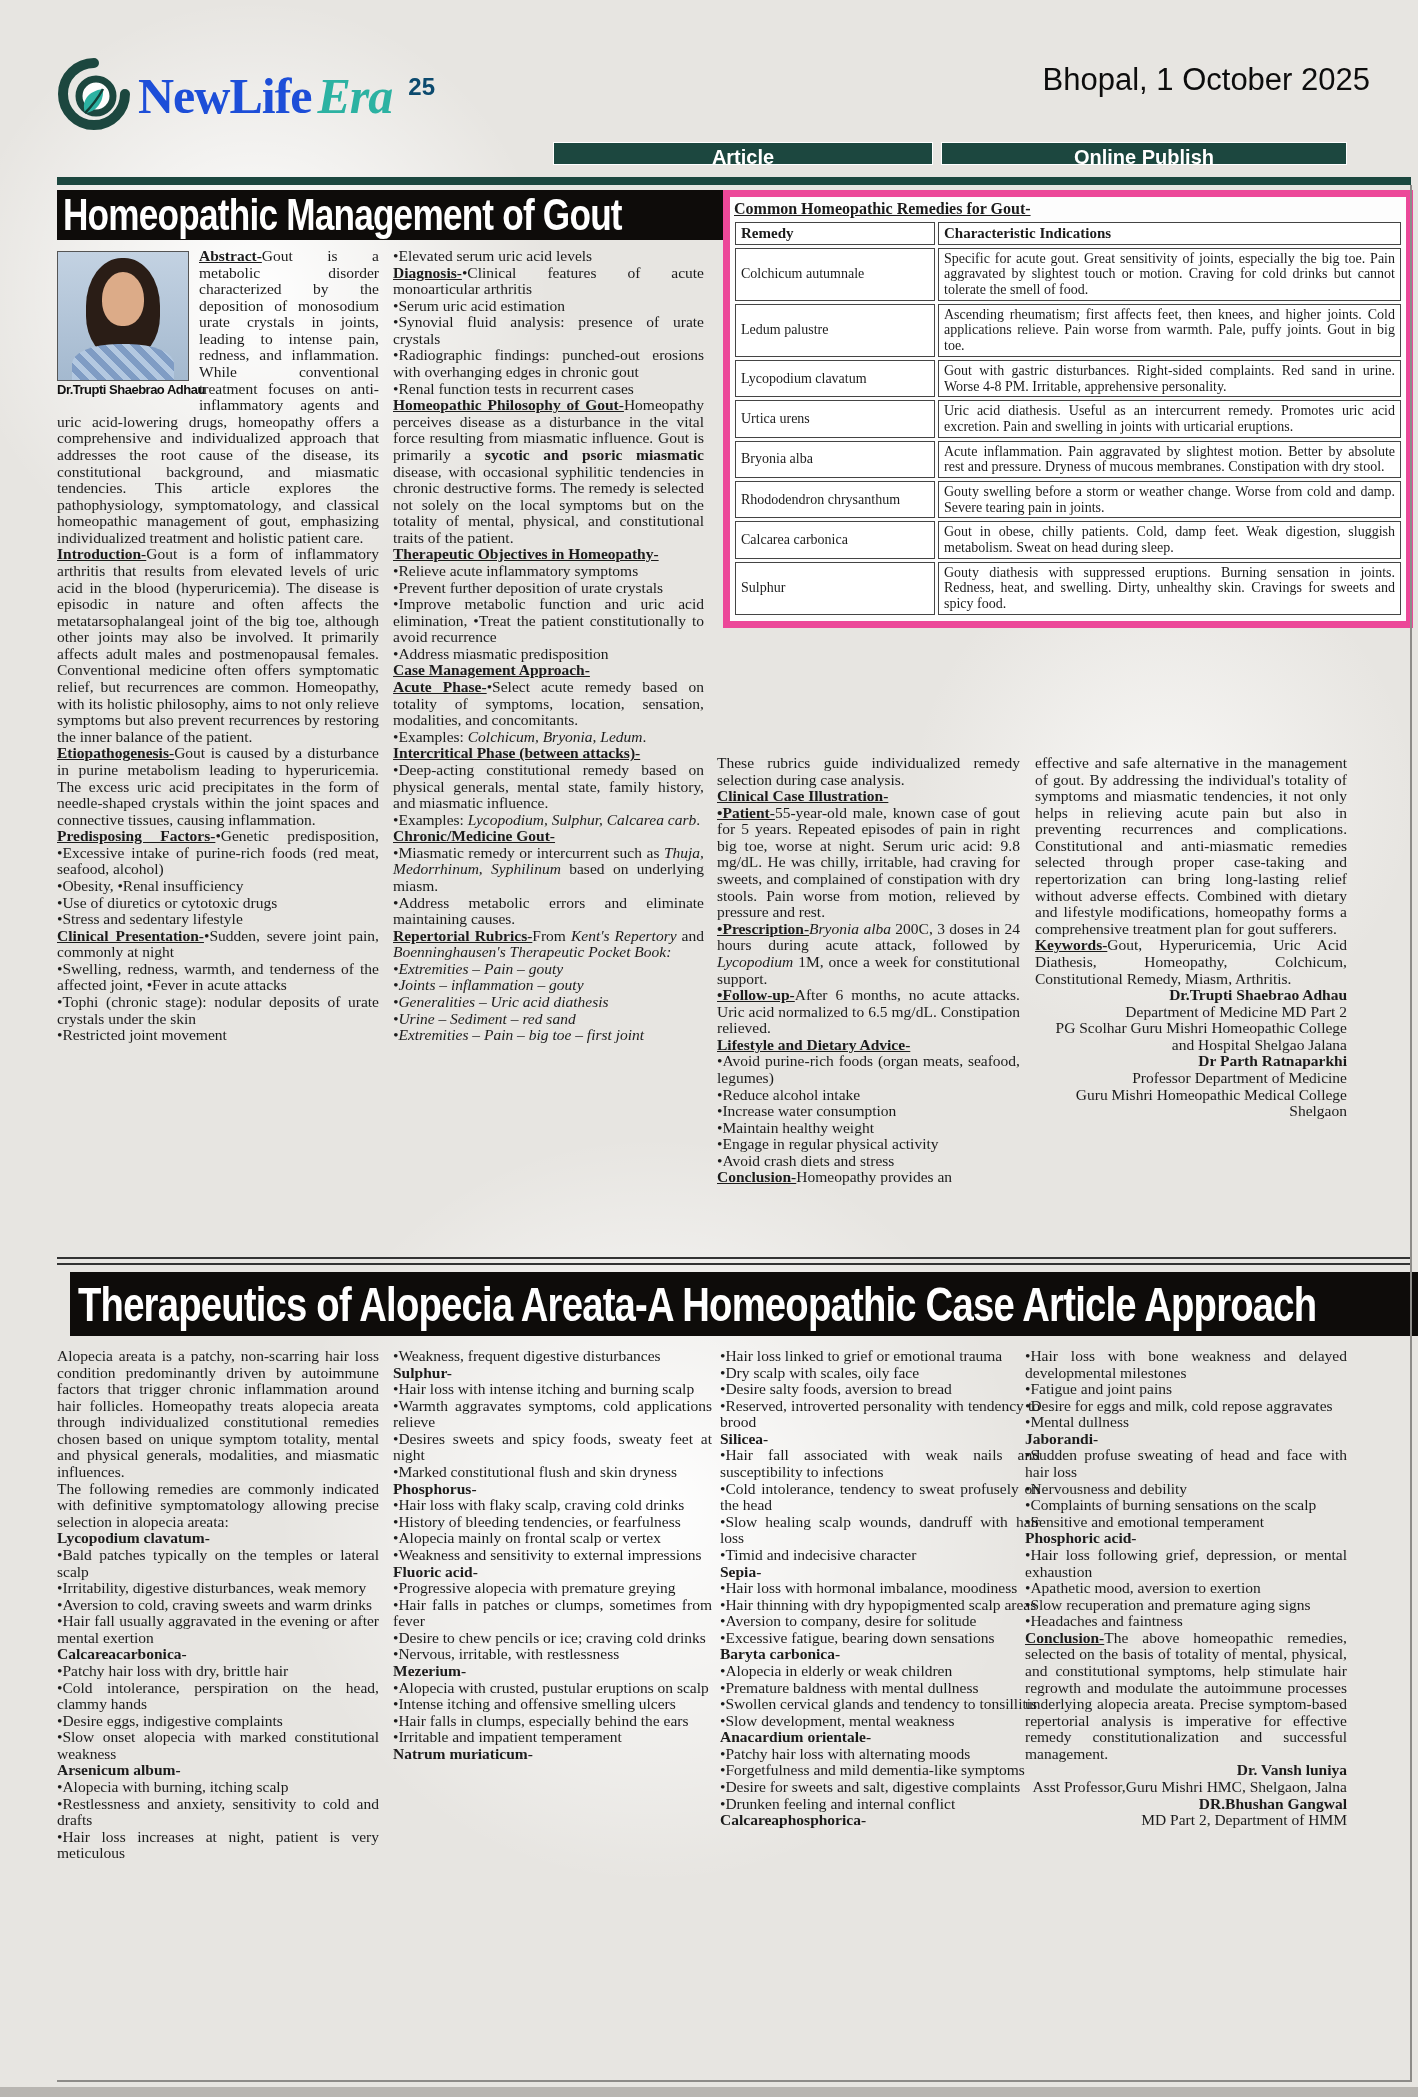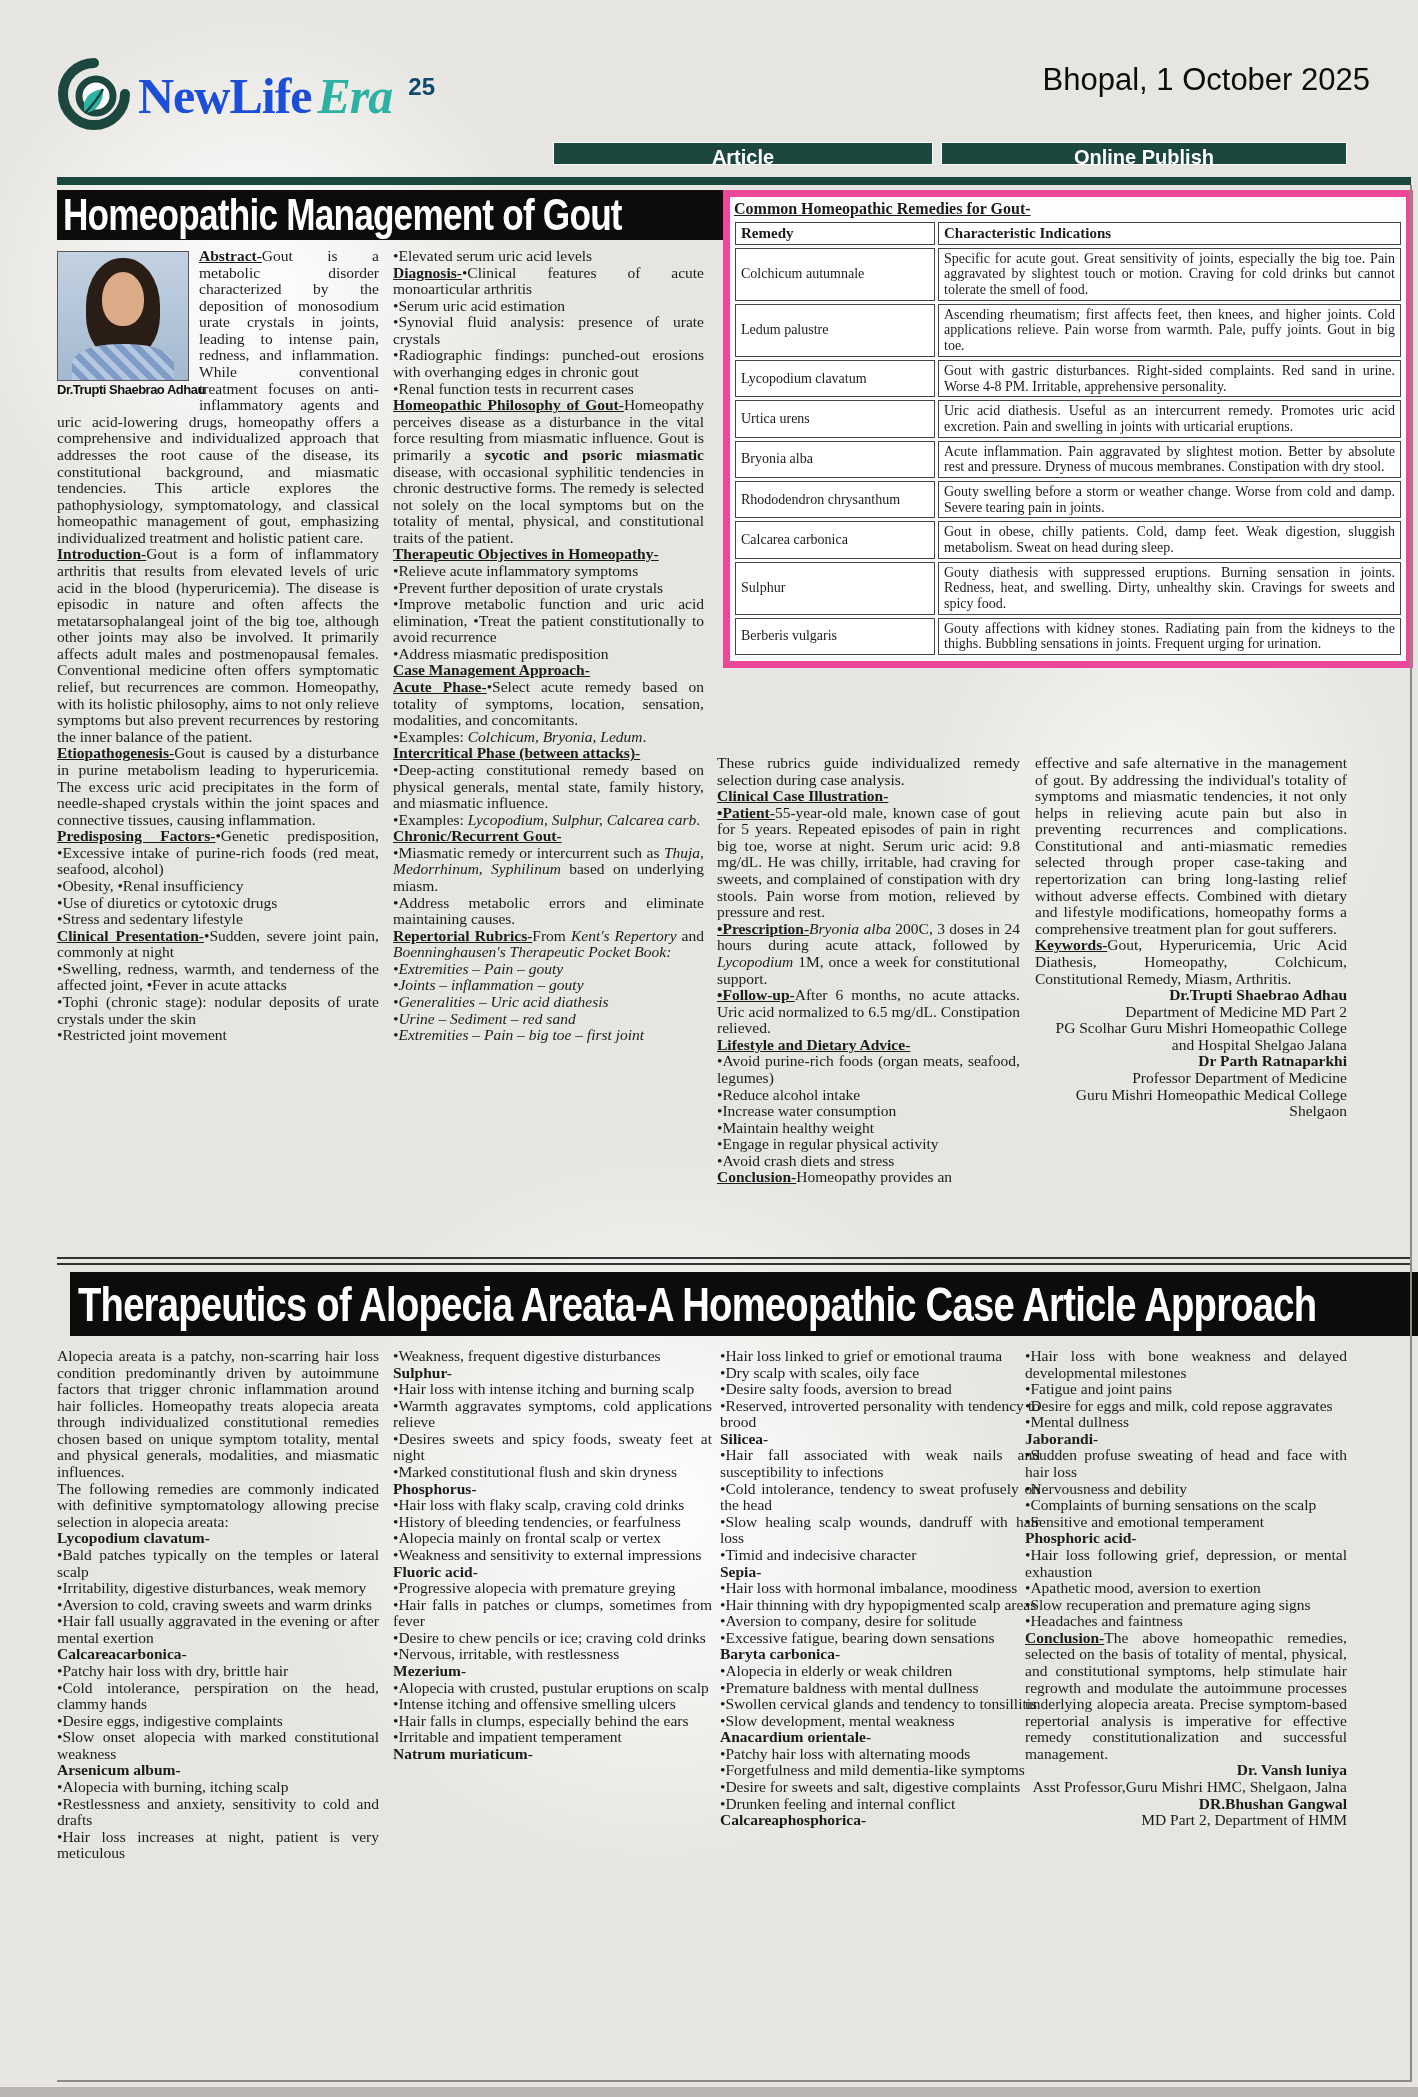--- a/index.html
+++ b/index.html
@@ -134,24 +134,20 @@
           <td class="rname">Rhododendron chrysanthum</td>
           <td class="rdesc">Gouty swelling before a storm or weather change. Worse from cold and damp. Severe tearing pain in joints.</td>
         </tr>
         <tr>
           <td class="rname">Calcarea carbonica</td>
           <td class="rdesc">Gout in obese, chilly patients. Cold, damp feet. Weak digestion, sluggish metabolism. Sweat on head during sleep.</td>
         </tr>
         <tr>
           <td class="rname">Sulphur</td>
           <td class="rdesc">Gouty diathesis with suppressed eruptions. Burning sensation in joints. Redness, heat, and swelling. Dirty, unhealthy skin. Cravings for sweets and spicy food.</td>
-        </tr>
-        <tr>
-          <td class="rname">Berberis vulgaris</td>
-          <td class="rdesc">Gouty affections with kidney stones. Radiating pain from the kidneys to the thighs. Bubbling sensations in joints. Frequent urging for urination.</td>
         </tr>
       </tbody>
   </table>
 </div>
 
 <div class="abs col gout-col1">
   <div class="photo-wrap">
     <div class="photo">
       <div class="ph-hair"></div>
       <div class="ph-face"></div>
@@ -173,21 +169,21 @@
     <p class="para"><span>•Relieve acute inflammatory symptoms</span></p>
     <p class="para"><span>•Prevent further deposition of urate crystals</span></p>
     <p class="para"><span>•Improve metabolic function and uric acid elimination, •Treat the patient constitutionally to avoid recurrence</span></p>
     <p class="para"><span>•Address miasmatic predisposition</span></p>
     <p class="para"><span class="st-b st-u">Case Management Approach-</span></p>
     <p class="para"><span class="st-b st-u">Acute Phase-</span><span>•Select acute remedy based on totality of symptoms, location, sensation, modalities, and concomitants.</span></p>
     <p class="para"><span>•Examples: </span><span class="st-i">Colchicum, Bryonia, Ledum</span><span>.</span></p>
     <p class="para"><span class="st-b st-u">Intercritical Phase (between attacks)-</span></p>
     <p class="para"><span>•Deep-acting constitutional remedy based on physical generals, mental state, family history, and miasmatic influence.</span></p>
     <p class="para"><span>•Examples: </span><span class="st-i">Lycopodium, Sulphur, Calcarea carb</span><span>.</span></p>
-    <p class="para"><span class="st-b st-u">Chronic/Recurrent Gout-</span></p>
+    <p class="para"><span class="st-b st-u">Chronic/Medicine Gout-</span></p>
     <p class="para"><span>•Miasmatic remedy or intercurrent such as </span><span class="st-i">Thuja, Medorrhinum, Syphilinum</span><span> based on underlying miasm.</span></p>
     <p class="para"><span>•Address metabolic errors and eliminate maintaining causes.</span></p>
     <p class="para"><span class="st-b st-u">Repertorial Rubrics-</span><span>From </span><span class="st-i">Kent's Repertory</span><span> and </span><span class="st-i">Boenninghausen's Therapeutic Pocket Book:</span></p>
     <p class="para"><span class="st-i">•Extremities – Pain – gouty</span></p>
     <p class="para"><span class="st-i">•Joints – inflammation – gouty</span></p>
     <p class="para"><span class="st-i">•Generalities – Uric acid diathesis</span></p>
     <p class="para"><span class="st-i">•Urine – Sediment – red sand</span></p>
     <p class="para"><span class="st-i">•Extremities – Pain – big toe – first joint</span></p>
   </div>
 <div class="abs col gout-col3">

